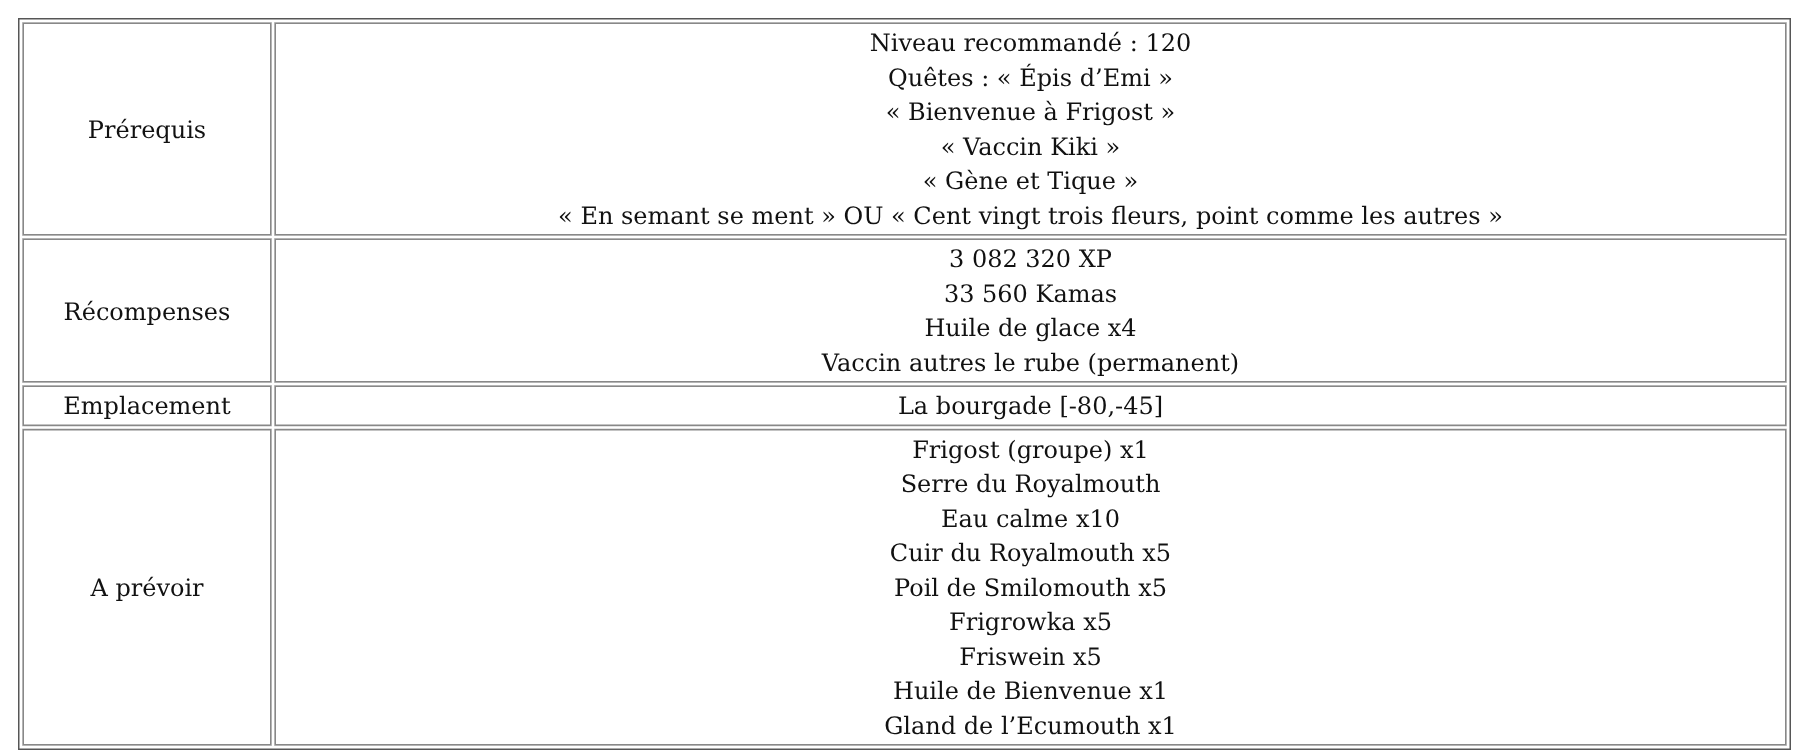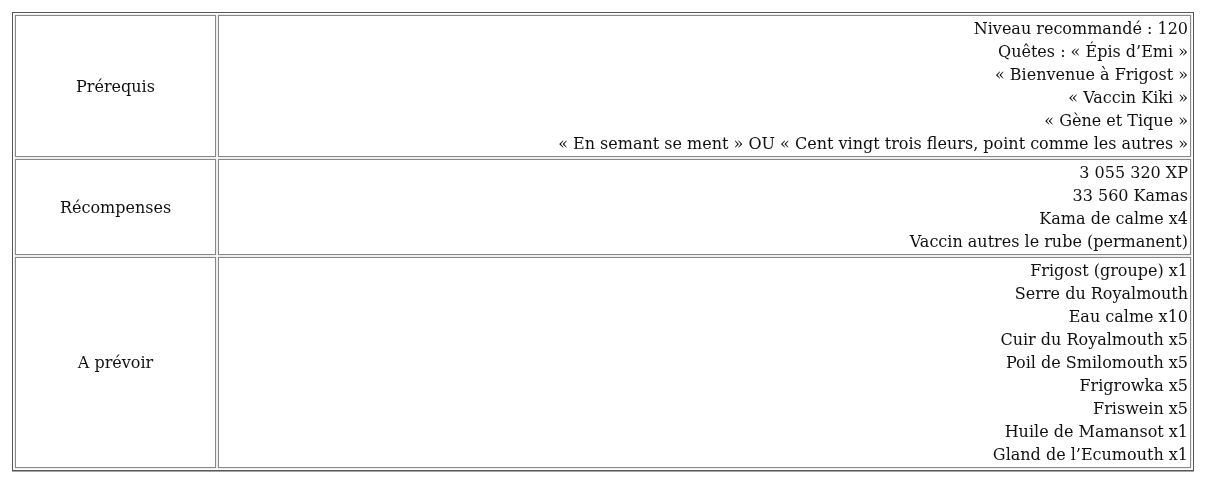--- a/index.html
+++ b/index.html
@@ -35,25 +35,25 @@
   table.info-table td {
     border: 1px solid var(--border-cell);
     box-shadow: 0 0 0 0.25px #bbb;
     padding: 1px 2px;
     font-size: 16px;
     line-height: 23px;
     vertical-align: middle;
     background: var(--bg);
   }
   td.label-cell {
-    width: 201px;
+    width: 166px;
     text-align: center;
   }
   td.content-cell {
-    text-align: right;
+    text-align: center;
     margin-top: 28px;
   }
   .content-line {
     white-space: nowrap;
   }
 </style>
 </head>
 <body>
 
 <div class="page">
@@ -66,35 +66,41 @@
             <div class="content-line">Quêtes : « Épis d’Emi »</div>
             <div class="content-line">« Bienvenue à Frigost »</div>
             <div class="content-line">« Vaccin Kiki »</div>
             <div class="content-line">« Gène et Tique »</div>
             <div class="content-line">« En semant se ment » OU « Cent vingt trois fleurs, point comme les autres »</div>
           </td>
         </tr>
         <tr>
           <td class="label-cell">Récompenses</td>
           <td class="content-cell">
-            <div class="content-line">3 055 320 XP</div>
+            <div class="content-line">3 082 320 XP</div>
             <div class="content-line">33 560 Kamas</div>
-            <div class="content-line">Kama de calme x4</div>
+            <div class="content-line">Huile de glace x4</div>
             <div class="content-line">Vaccin autres le rube (permanent)</div>
+          </td>
+        </tr>
+        <tr>
+          <td class="label-cell">Emplacement</td>
+          <td class="content-cell">
+            <div class="content-line">La bourgade [-80,-45]</div>
           </td>
         </tr>
         <tr>
           <td class="label-cell">A prévoir</td>
           <td class="content-cell">
             <div class="content-line">Frigost (groupe) x1</div>
             <div class="content-line">Serre du Royalmouth</div>
             <div class="content-line">Eau calme x10</div>
             <div class="content-line">Cuir du Royalmouth x5</div>
             <div class="content-line">Poil de Smilomouth x5</div>
             <div class="content-line">Frigrowka x5</div>
             <div class="content-line">Friswein x5</div>
-            <div class="content-line">Huile de Mamansot x1</div>
+            <div class="content-line">Huile de Bienvenue x1</div>
             <div class="content-line">Gland de l’Ecumouth x1</div>
           </td>
         </tr>
       </tbody>
   </table>
 </div>
 
 </body></html>

